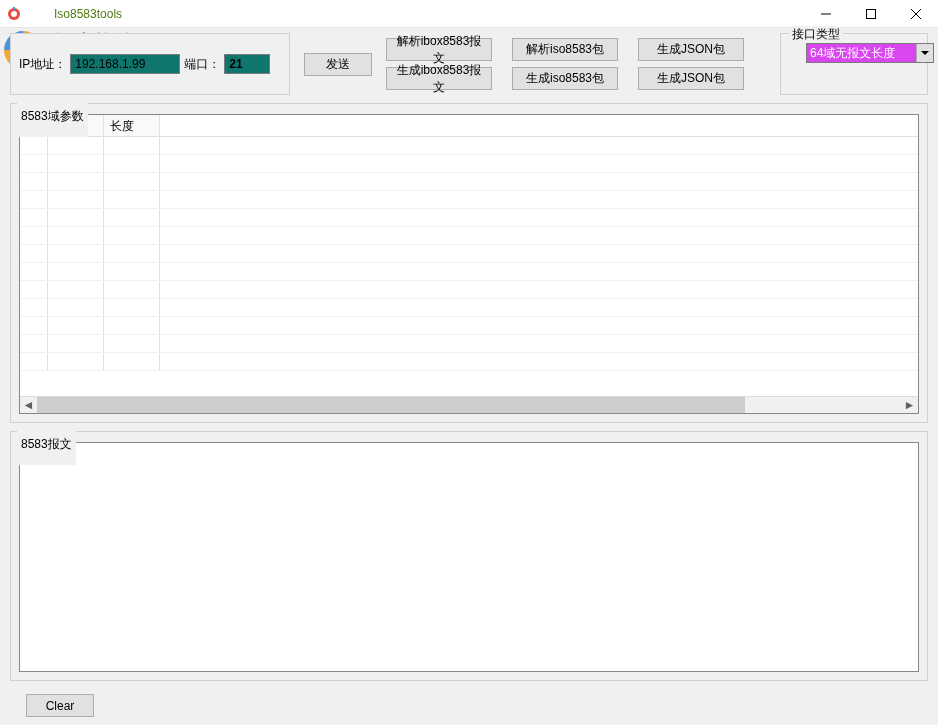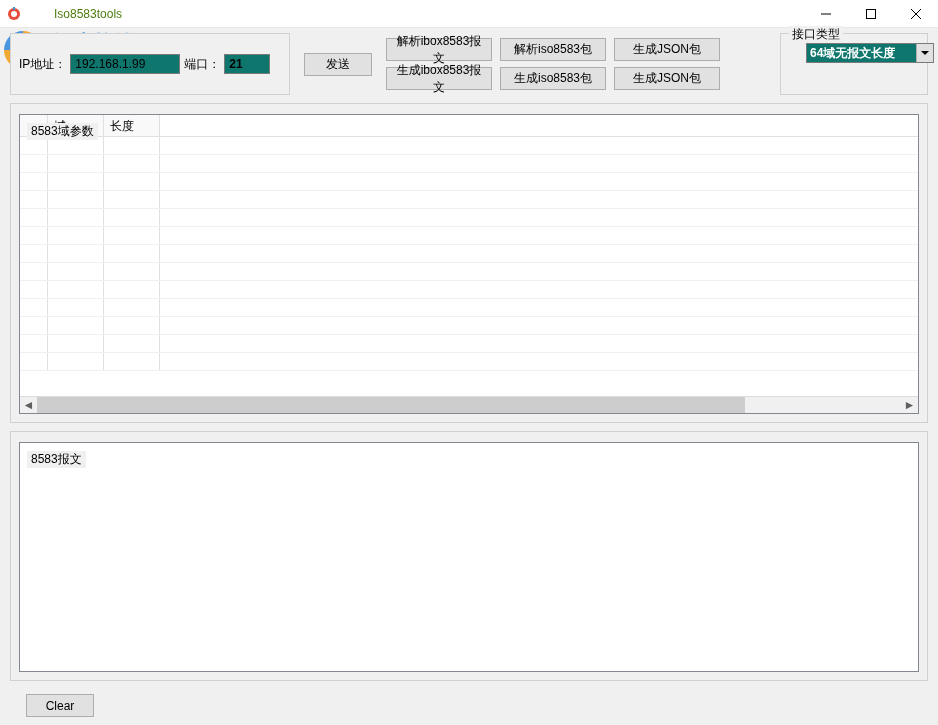--- a/index.html
+++ b/index.html
@@ -22,30 +22,30 @@
     .top-row { display: flex; gap: 6px; align-items: stretch; height: 62px; position: relative; z-index: 2; }
     
     .ip-box { border: 1px solid #d0d0d0; background: #f0f0f0; padding: 6px 8px; display: flex; align-items: center; gap: 4px; width: 280px; height: 62px; }
     .ip-box label { color: #000; }
     .ip-box input { border: 1px solid #7a7a7a; background: #0f766e; padding: 2px 4px; height: 20px; }
     
     .send-col { display: flex; align-items: center; padding: 0 8px; }
     .btn { background: #e1e1e1; border: 1px solid #adadad; padding: 3px 8px; cursor: pointer; height: 23px; display: inline-flex; align-items: center; justify-content: center; }
     .btn.send { width: 68px; }
     
-    .action-grid { display: grid; grid-template-columns: repeat(3, 106px); grid-template-rows: repeat(2, 23px); gap: 6px 8px; align-content: center; }
+    .action-grid { display: grid; grid-template-columns: repeat(3, 106px); grid-template-rows: repeat(2, 23px); gap: 6px 20px; align-content: center; }
     
     .iface-group { border: 1px solid #d0d0d0; background: #f0f0f0; margin-left: auto; padding: 9px 8px 6px 25px; position: relative; width: 148px; }
     .iface-group .legend { position: absolute; top: -8px; left: 8px; background: #f0f0f0; padding: 0 3px; }
     .combo { display: flex; width: 128px; height: 20px; border: 1px solid #7a7a7a; background: #fff; }
-    .combo .sel { flex: 1; background: #0f766e; color: #fff; padding: 1px 3px; overflow: hidden; white-space: nowrap; font-weight: bold; }
+    .combo .sel { flex: 1; background: #d946ef; color: #fff; padding: 1px 3px; overflow: hidden; white-space: nowrap; }
     .combo .arrow { width: 17px; background: #e1e1e1; border-left: 1px solid #adadad; display: flex; align-items: center; justify-content: center; }
     
     .groupbox { border: 1px solid #d0d0d0; background: #f0f0f0; position: relative; padding: 10px 8px 8px 8px; }
-    .groupbox .legend { position: absolute; top: -8px; left: 16px; background: #f0f0f0; padding: 0 4px; margin-top: 27px; }
+    .groupbox .legend { position: absolute; top: -8px; left: 6px; background: #f0f0f0; padding: 12px 4px; }
     
     .params-group { flex: 0 0 320px; display: flex; flex-direction: column; }
     .grid-wrap { background: #fff; border: 1px solid #828790; flex: 1; display: flex; flex-direction: column; overflow: hidden; }
     .grid-head { display: flex; background: #fff; border-bottom: 1px solid #e0e0e0; height: 22px; }
     .col { border-right: 1px solid #e0e0e0; padding: 3px 6px; background: #fff; color: #000; }
     .col.hd { background: #f9f9f9; }
     .col.c0 { width: 28px; }
     .col.c1 { width: 56px; }
     .col.c2 { width: 56px; }
     .col.c3 { flex: 1; border-right: none; }

